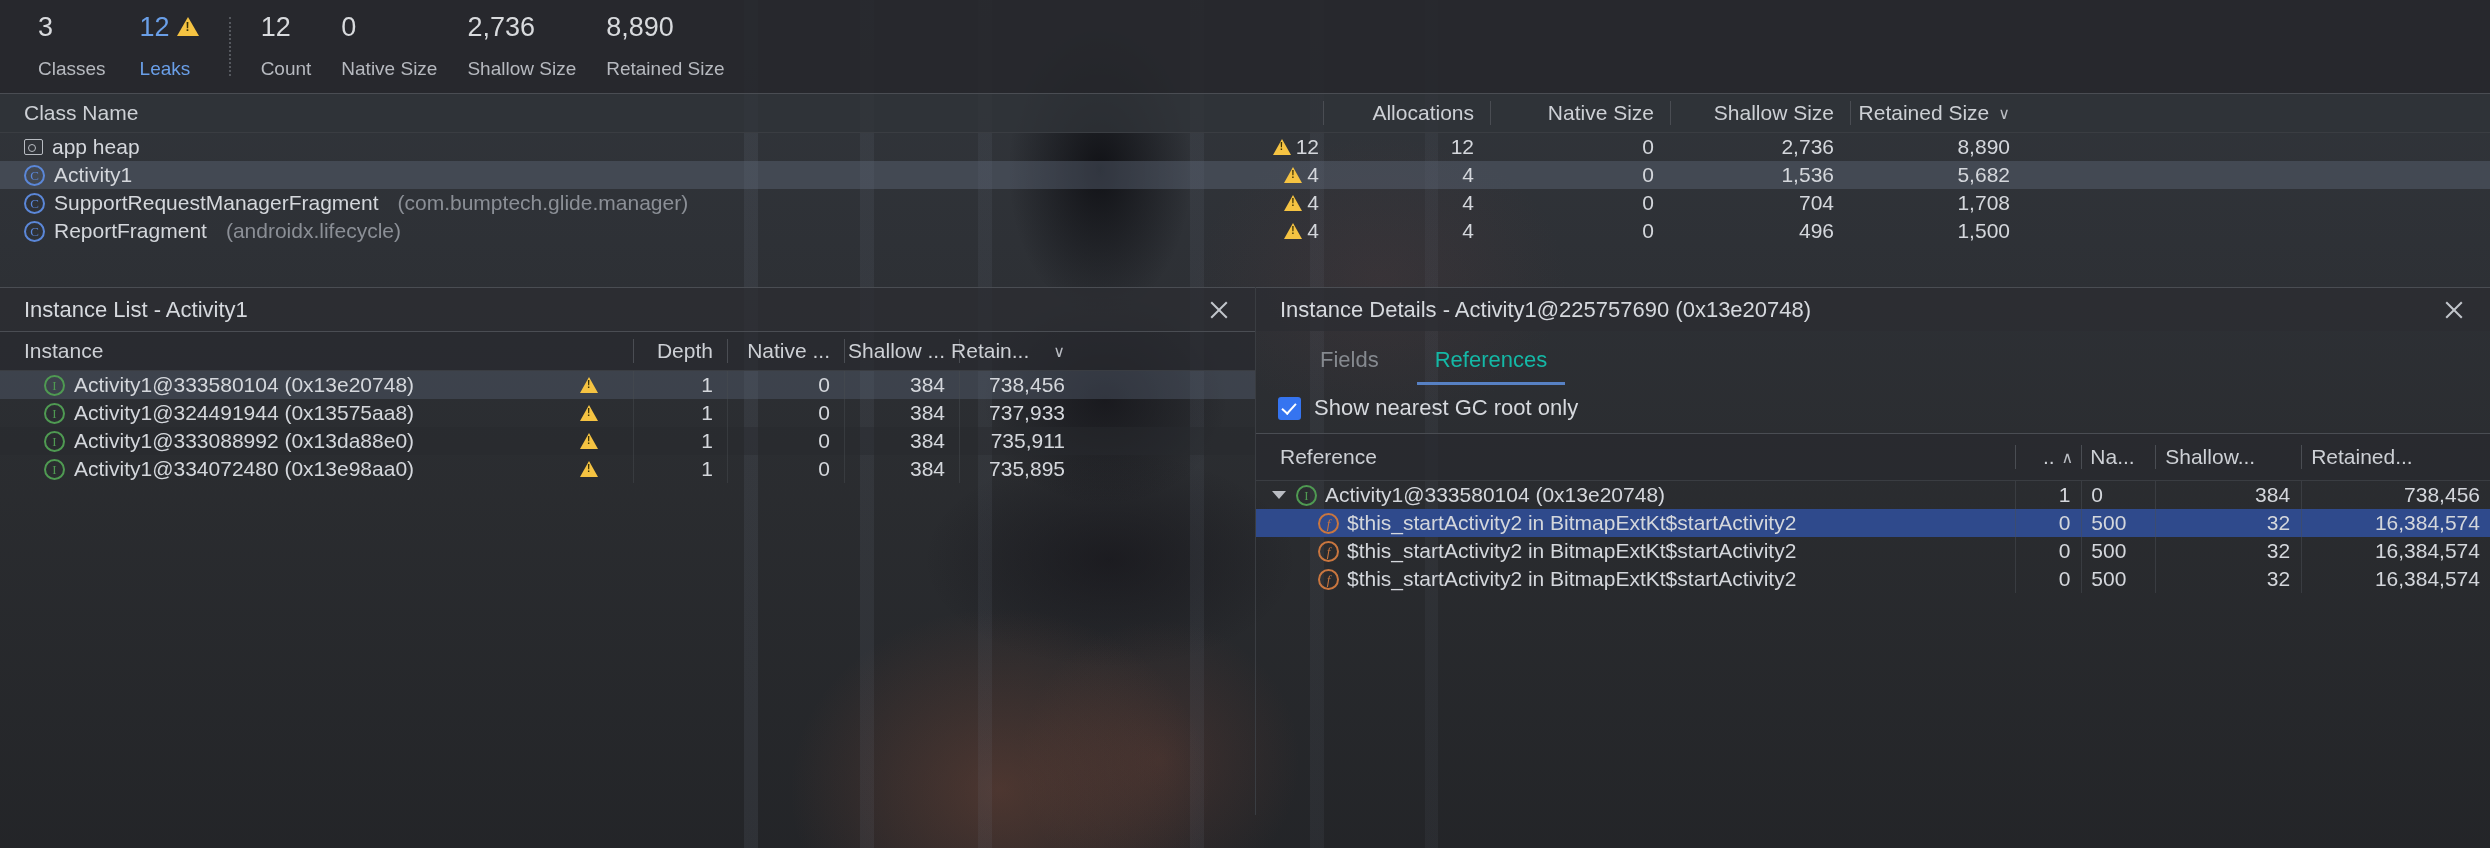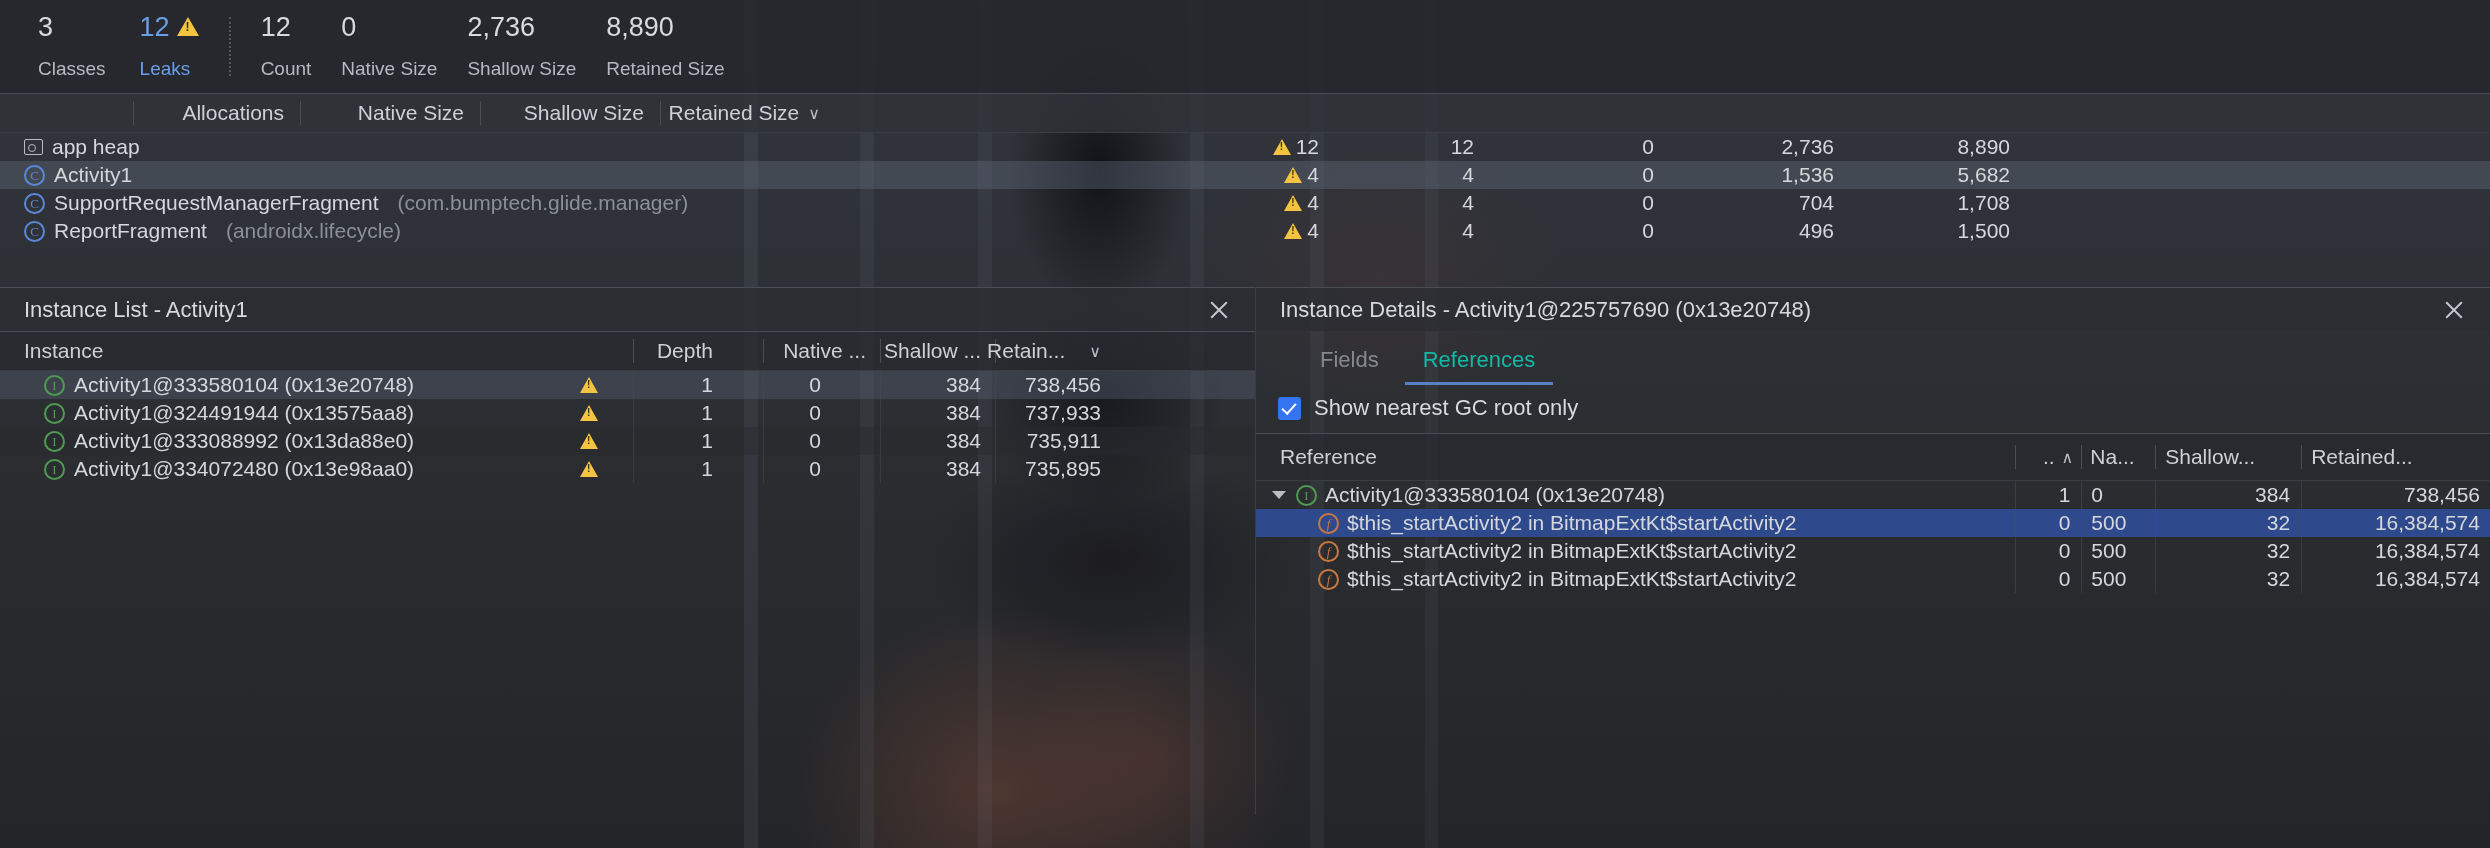--- a/index.html
+++ b/index.html
@@ -222,21 +222,21 @@
     align-items: center;
     font-size: 21px;
     color: #d4d7dc;
   }
   .il-row.selected { background: rgba(88,98,114,0.40); }
   .il-row.alt { background: rgba(40,42,47,0.45); }
 
   .i-name { width: 545px; padding-left: 44px; display: flex; align-items: center; gap: 9px; white-space: nowrap; }
   .i-warn { width: 88px; display: flex; align-items: center; justify-content: center; }
   .i-dep  { width: 94px;  text-align: right; padding-right: 14px; }
-  .i-nat  { width: 117px; text-align: center; padding-right: 14px; margin-left: 36px; }
+  .i-nat  { width: 117px; text-align: right; padding-right: 14px; }
   .i-shal { width: 115px; text-align: right; padding-right: 14px; }
   .i-ret  { width: 120px; text-align: right; padding-right: 14px; }
 
   .il-head .i-dep, .il-head .i-nat, .il-head .i-shal, .il-head .i-ret { border-left: 1px solid #4a4d53; display:flex; align-items:center; justify-content:flex-end; }
   .il-head .i-ret { gap: 24px; }
   .il-row .i-dep, .il-row .i-nat, .il-row .i-shal, .il-row .i-ret { border-left: 1px solid rgba(74,77,83,0.45); height: 28px; line-height: 28px; }
 
   .icon-inst {
     width: 21px; height: 21px;
     border: 2px solid #4f9a52;
@@ -260,21 +260,21 @@
     font-family: "Liberation Serif", serif;
     font-style: italic;
   }
 
   
   .tabs {
     display: flex;
     align-items: flex-end;
     height: 54px;
     padding-left: 42px;
-    gap: 0;
+    gap: 12px;
   }
   .tab {
     font-size: 22px;
     color: #85898f;
     padding: 0 22px 12px;
     cursor: pointer;
     position: relative;
   }
   .tab.active { color: #14b8a6; }
   .tab.active::after {
@@ -402,20 +402,21 @@
     <div class="stat">
       <div class="val">
           <span>8,890</span>
         </div>
       <div class="lab">Retained Size</div>
     </div>
   </div>
 
   <div class="class-panel">
     <div class="ct-head">
+      <div class="c-name">Class Name</div>
       <div class="c-leak"></div>
       <div class="c-alloc">Allocations</div>
       <div class="c-nat">Native Size</div>
       <div class="c-shal">Shallow Size</div>
       <div class="c-ret">
         <span>Retained Size</span>
         <span class="chev">∨</span>
       </div>
     </div>
 

